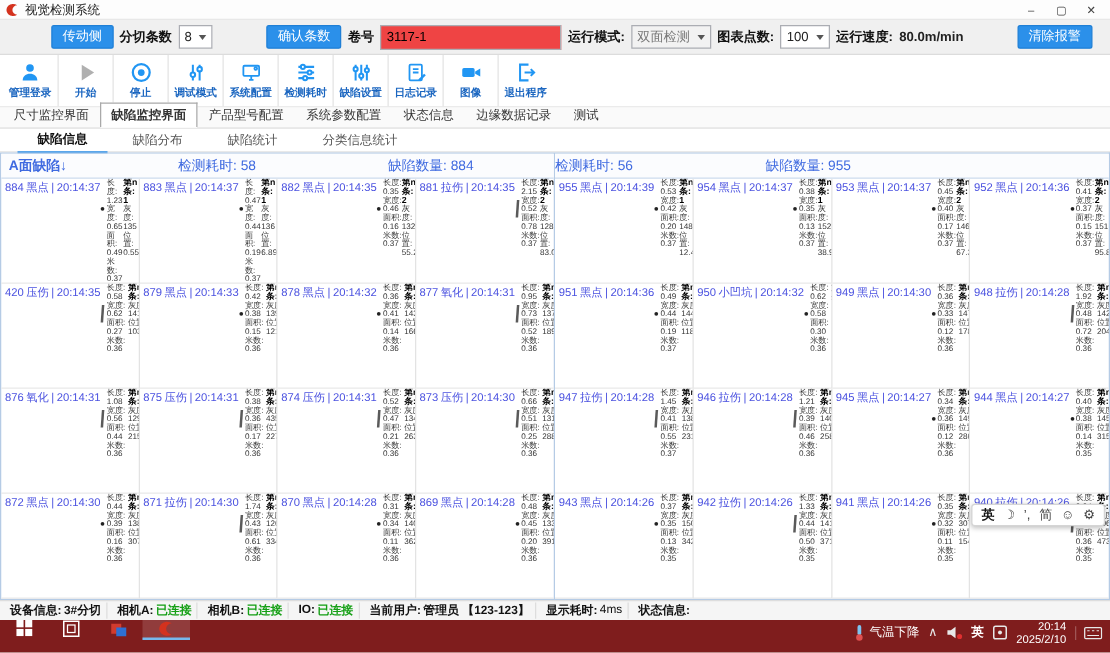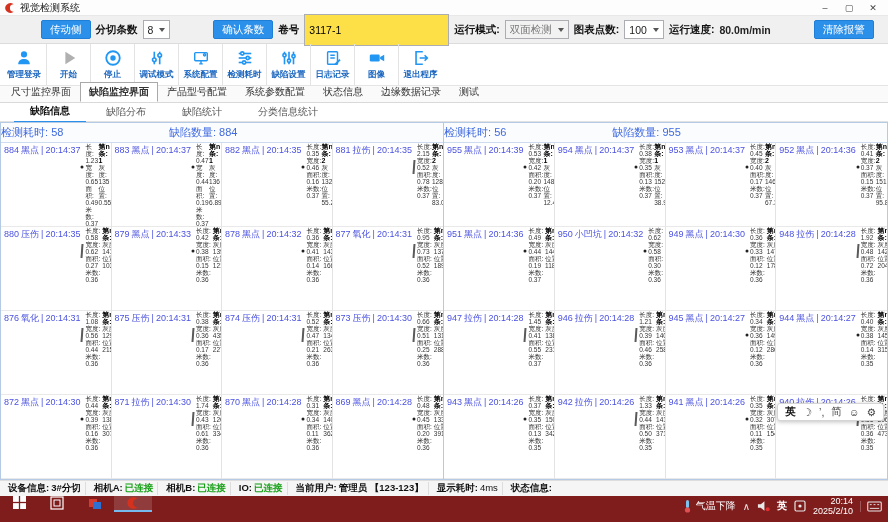--- a/index.html
+++ b/index.html
@@ -16,21 +16,21 @@
   
   .toolbar1 { height:28px; background:#f0f0f0; border-bottom:1px solid #dcdcdc; display:flex; align-items:center; padding:0 3px; gap:5px; white-space:nowrap; }
   .btn-blue { background:#2b90ea; color:#fff; border:1px solid #1f7fd6; border-radius:2px; padding:3px 8px; font-size:10.5px; line-height:1; display:inline-flex; align-items:center; gap:3px;margin-left:38px; }
   .lbl { font-weight:bold; font-size:10.5px; color:#111; }
   .combo { background:#fff; border:1px solid #abadb3; height:19px; display:inline-flex; align-items:center; padding:0 4px; font-size:10.5px; position:relative; }
   .combo .caret { margin-left:auto; width:0; height:0; border-left:3.5px solid transparent; border-right:3.5px solid transparent; border-top:4px solid #555; margin-left:6px; }
   .combo.small { width:46px; }
   .combo.mid { width:70px; }
   .combo.wide { width:112px; }
   .combo.disabled { background:#f2f2f2; color:#777; }
-  .tb-input { background:#fde047; border:1px solid #abadb3; height:32px; width:232px; font-size:10.5px; padding:0 4px; font-family:inherit; }
+  .tb-input { background:#ef4444; border:1px solid #abadb3; height:20px; width:232px; font-size:10.5px; padding:0 4px; font-family:inherit; }
   .speed-val { font-weight:bold; font-size:10.5px; }
   .menu-caret { width:0;height:0;border-left:3.5px solid transparent;border-right:3.5px solid transparent;border-top:4px solid #fff; }
   .spacer { flex:1; }
 
   
   .toolbar2 { height:42px; background:#fff; border-bottom:1px solid #e5e5e5; display:flex; align-items:stretch; padding:0 2px; }
   .t2-item { width:44px; display:flex; flex-direction:column; align-items:center; justify-content:center; gap:1px; cursor:default; }
   .t2-item + .t2-item { border-left:1px solid #e3e3e3; }
   .t2-icon { height:20px; display:flex; align-items:center; justify-content:center; }
   .t2-cap { font-size:8.5px; font-weight:bold; color:#1b66c0; white-space:nowrap; }
@@ -266,20 +266,21 @@
 <div class="sub-tabs">
     <span class="sub-tab active">缺陷信息</span>
     <span class="sub-tab">缺陷分布</span>
     <span class="sub-tab">缺陷统计</span>
     <span class="sub-tab">分类信息统计</span>
   </div>
 
 <div class="panels">
   <div class="panel">
     <div class="panel-head">
+      <span class="panel-title">A面缺陷↓</span>
       <span class="panel-elapsed"><span>检测耗时:</span> <span>58</span></span>
       <span class="panel-count"><span>缺陷数量:</span> <span>884</span></span>
     </div>
     <div class="panel-grid">
   <div class="cell">
     <div class="cell-h">
       <span>884</span><span>黑点</span><span>|</span><span>20:14:37</span>
     </div>
     <div class="thumb v0">
             <i class="mark mark-dot"></i>
@@ -360,21 +361,21 @@
       <div class="mc">
         <div class="strip"><span>第n条:</span> <span>2</span></div>
         <div><span>灰度:</span> <span>128</span></div>
         <div><span>位置:</span> <span>83.05</span></div>
       </div>
     </div>
   </div>
 
   <div class="cell">
     <div class="cell-h">
-      <span>880</span><span>压伤</span><span>|</span><span>20:14:35</span>
+      <span>420</span><span>压伤</span><span>|</span><span>20:14:35</span>
     </div>
     <div class="thumb v4">
             <i class="mark mark-line"></i>
           </div>
     <div class="meta">
       <div class="mc">
         <div><span>长度:</span> <span>0.58</span></div>
         <div><span>宽度:</span> <span>0.62</span></div>
         <div><span>面积:</span> <span>0.27</span></div>
         <div><span>米数:</span> <span>0.36</span></div>

